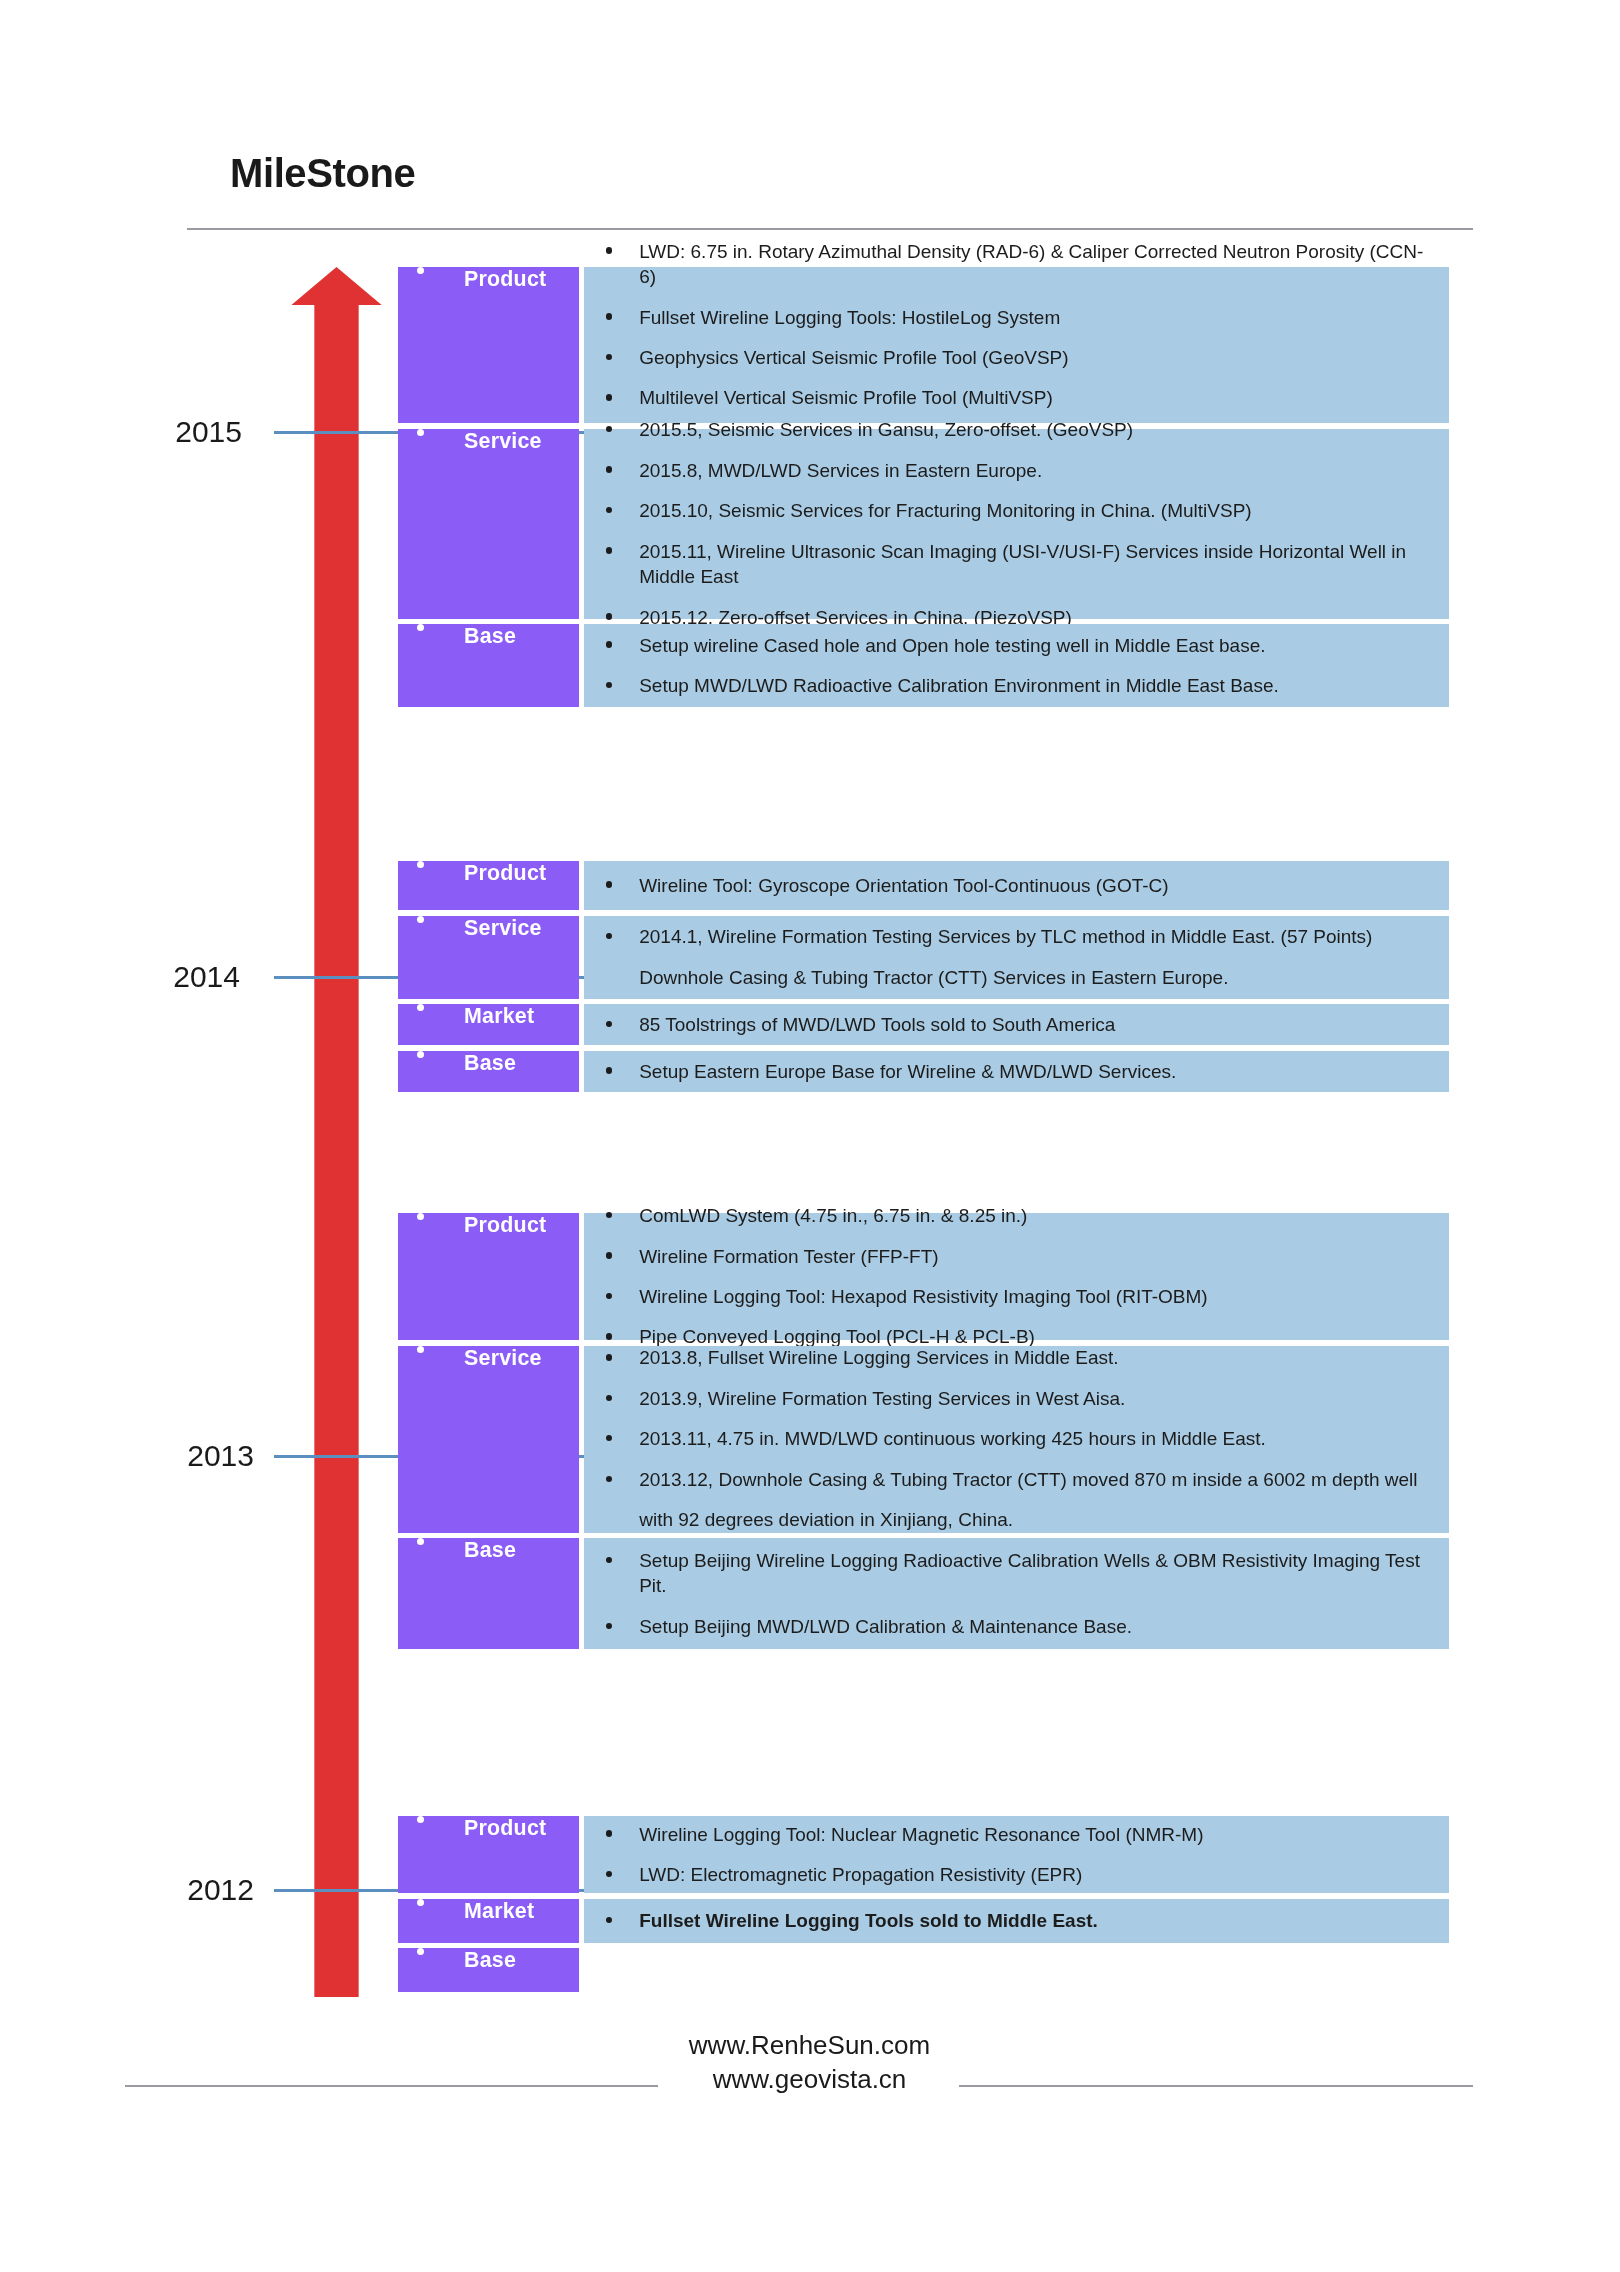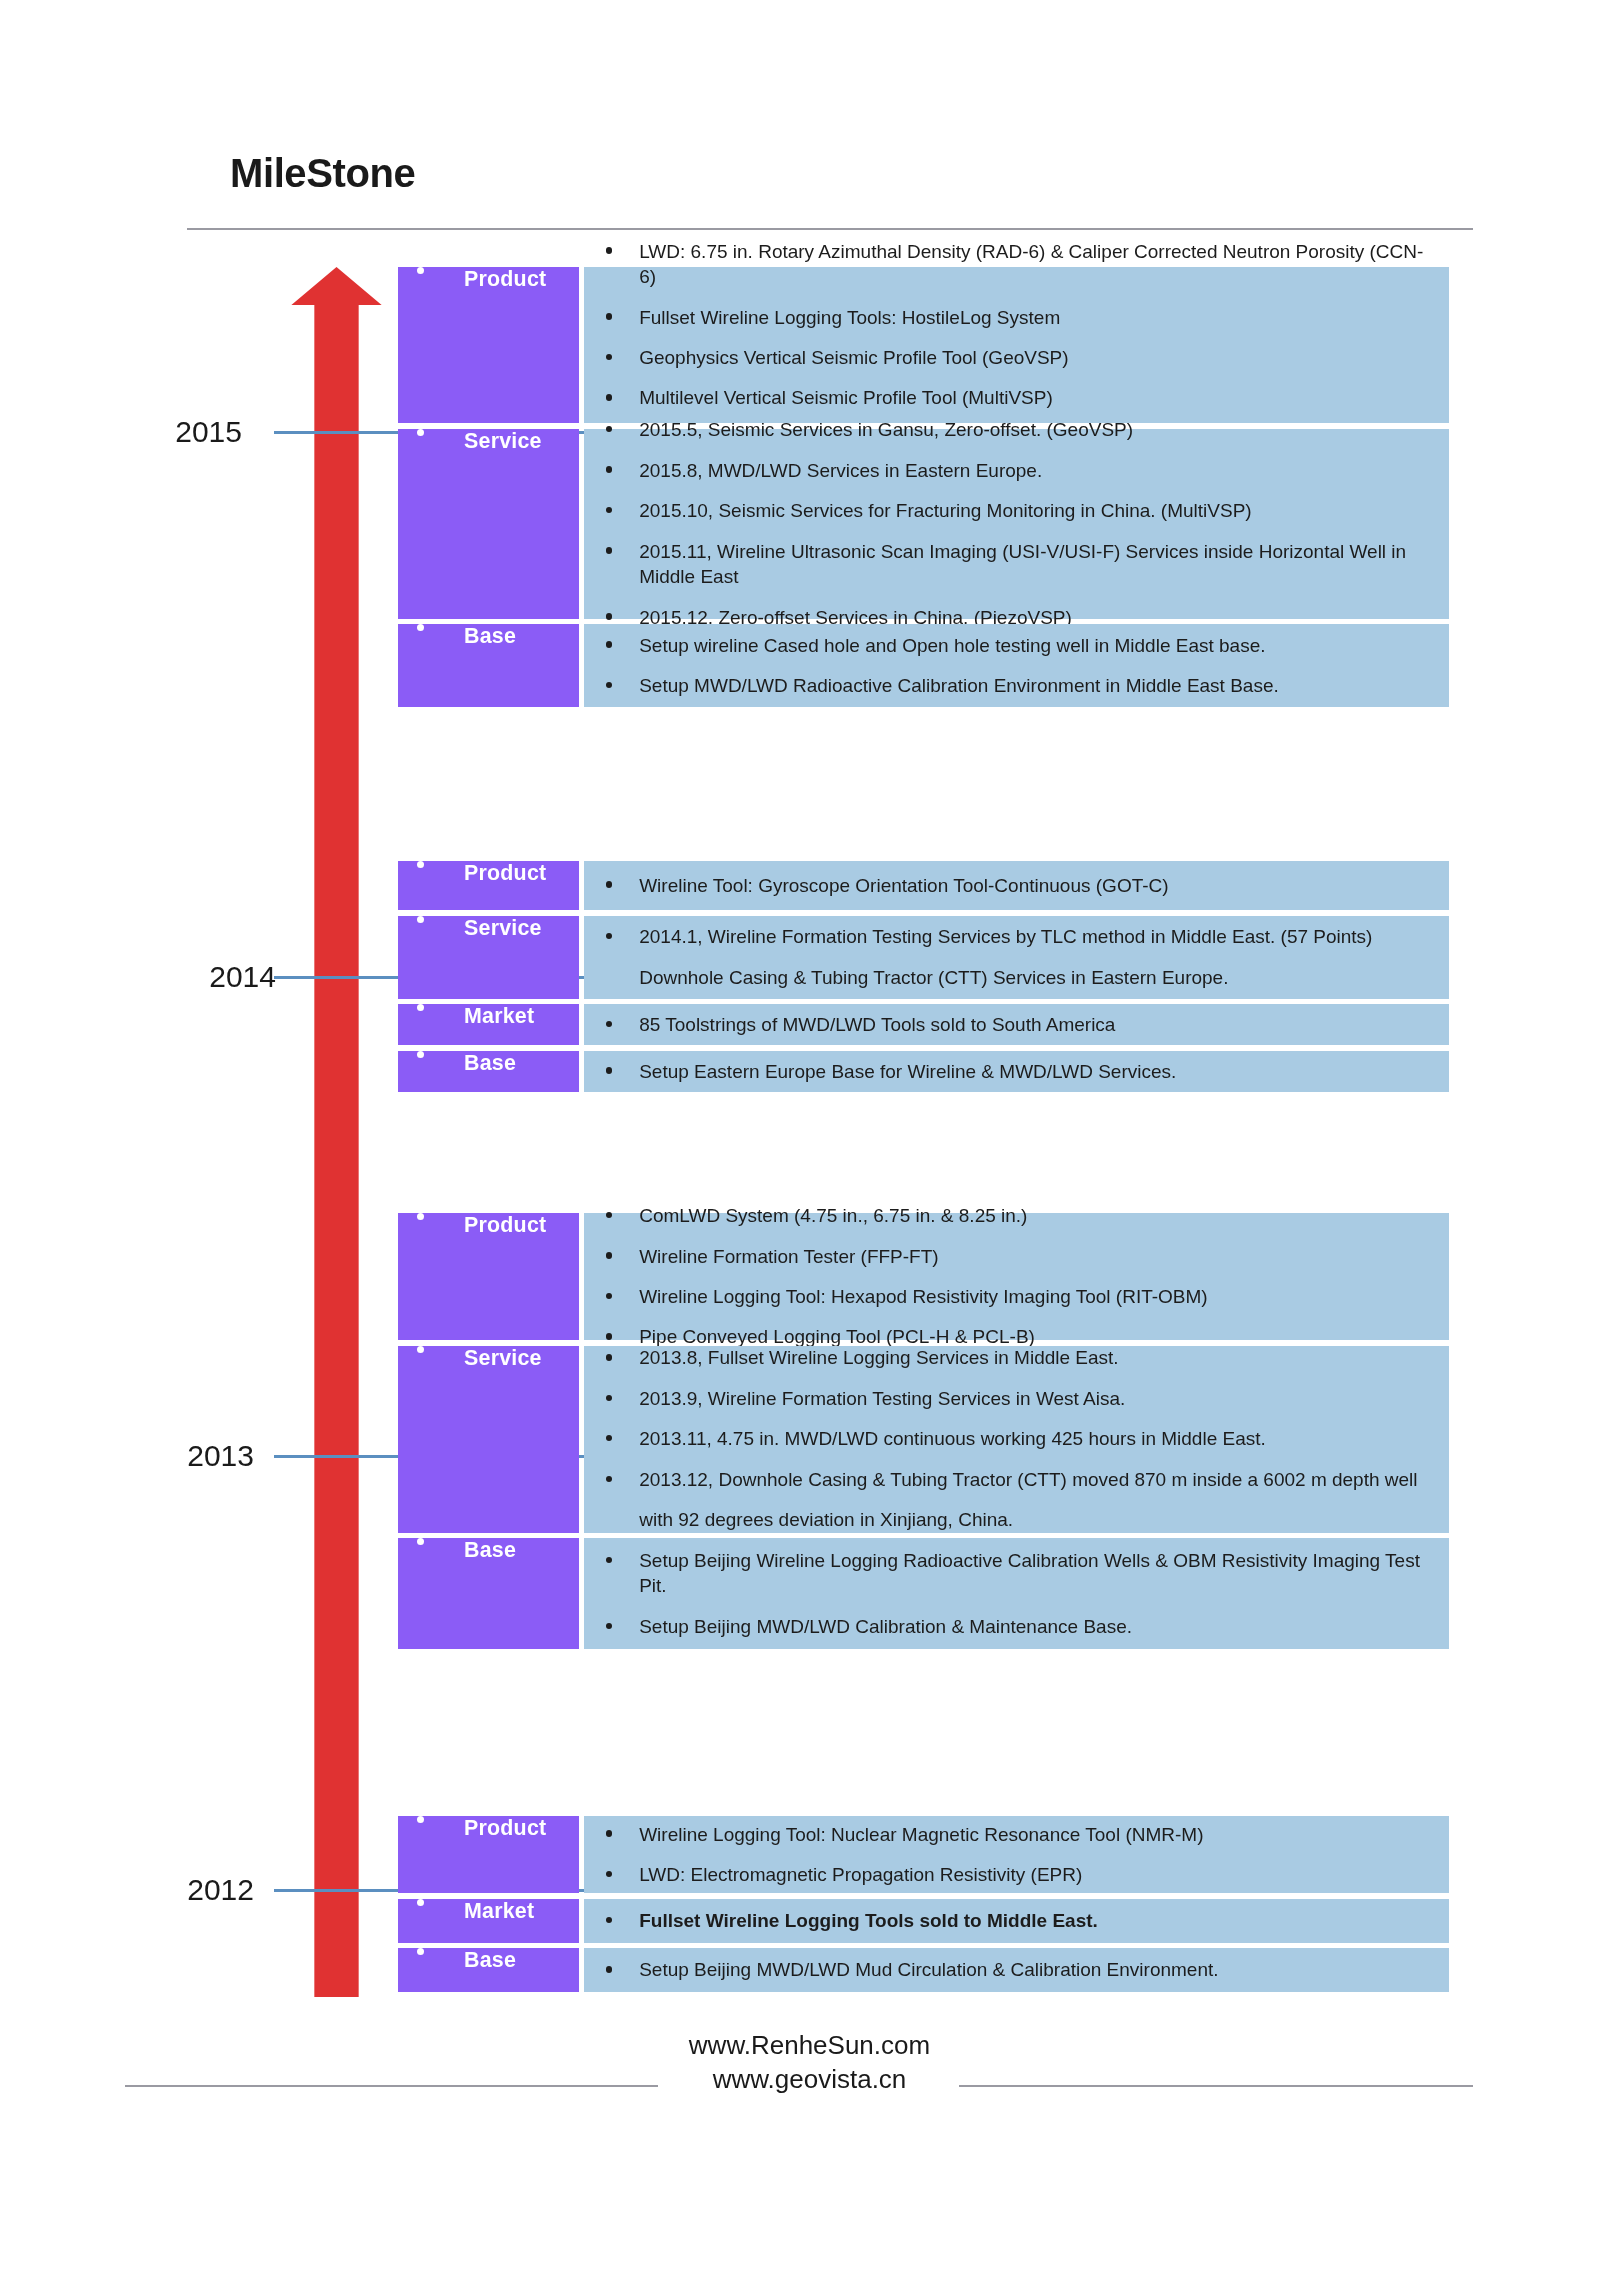--- a/index.html
+++ b/index.html
@@ -264,21 +264,21 @@
           </div>
         <div class="tl-item">
             <span class="item-dot"></span>
             <span class="item-text">Setup MWD/LWD Radioactive Calibration Environment in Middle East Base.</span>
           </div>
       </div>
     </div>
   </div>
 
   <div class="year-marker" style="left:191px; top:958px; width:449px;">
-    <div class="year-label" style="right:364px;">2014</div>
+    <div class="year-label" style="right:400px;">2014</div>
     <div class="year-connector" style="left:83px; width:367px;"></div>
   </div>
 
   <div class="tl-group" style="top:861px;">
     <div class="tl-row" style="height:49px;">
       <div class="tl-cat">
         <span class="cat-dot"></span>
         <span class="cat-label">Product</span>
       </div>
       <div class="tl-body" style="padding-top:0;padding-bottom:0;">
@@ -436,26 +436,20 @@
             <span class="item-dot"></span>
             <span class="item-text">Fullset Wireline Logging Tools sold to Middle East.</span>
           </div>
       </div>
     </div>
     <div class="tl-row" style="height:44px;">
       <div class="tl-cat">
         <span class="cat-dot"></span>
         <span class="cat-label">Base</span>
       </div>
-      <div class="tl-body" style="padding-top:0;padding-bottom:0;">
-        <div class="tl-item">
-            <span class="item-dot"></span>
-            <span class="item-text">Setup Beijing MWD/LWD Mud Circulation &amp; Calibration Environment.</span>
-          </div>
-      </div>
     </div>
   </div>
 
   <div class="footer-rule-left"></div>
   <div class="footer-rule-right"></div>
   <div class="footer-text">
     <span class="fline">www.RenheSun.com</span>
     <span class="fline">www.geovista.cn</span>
   </div>
 

